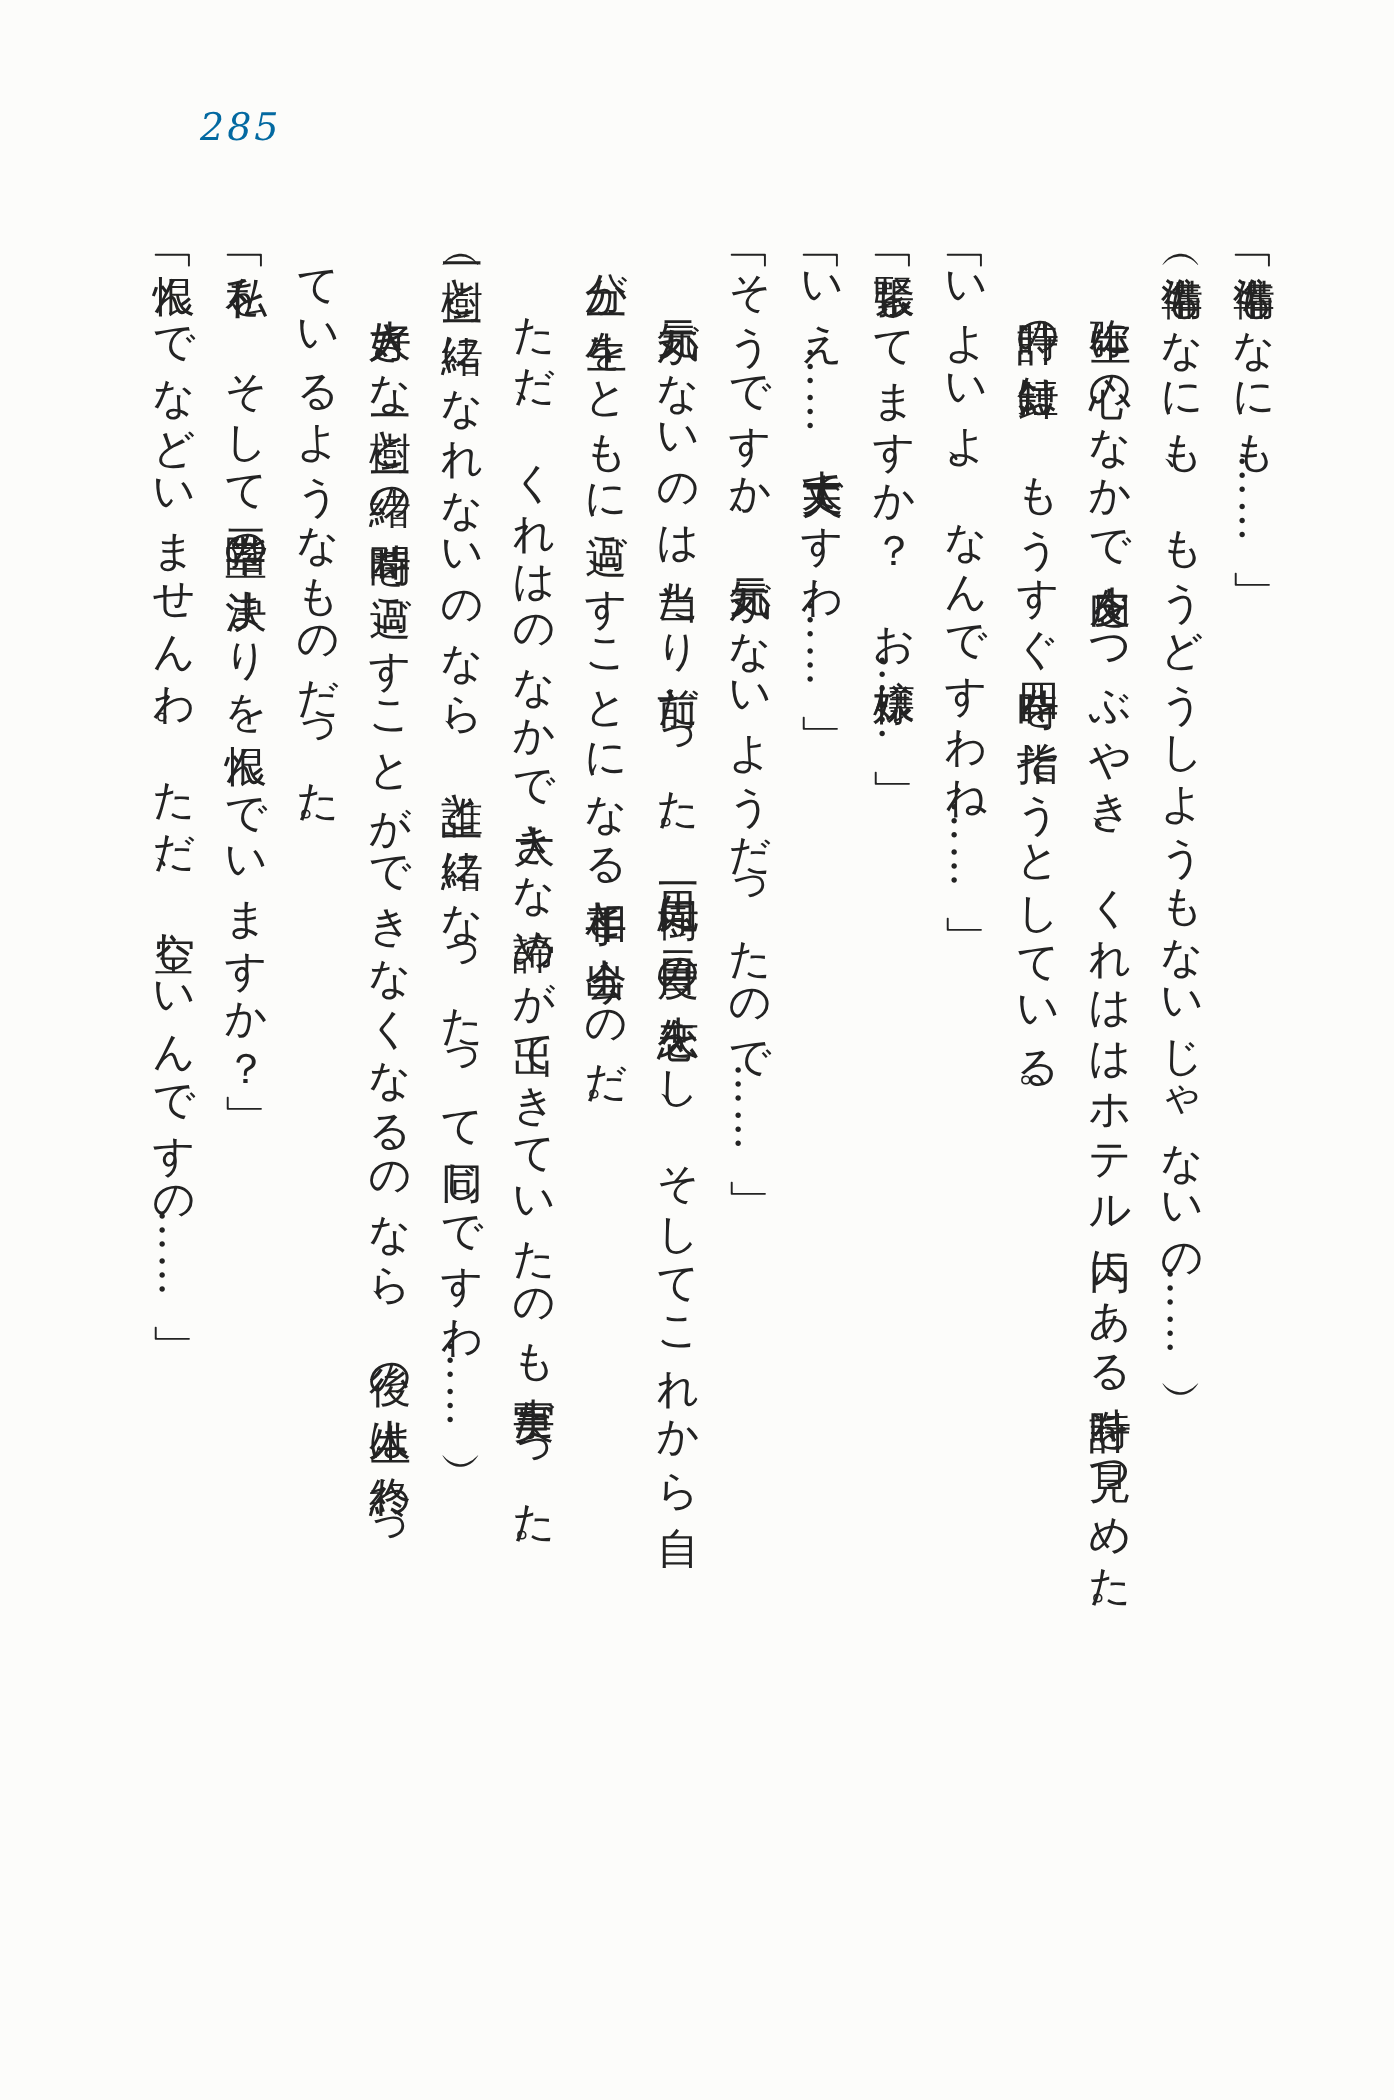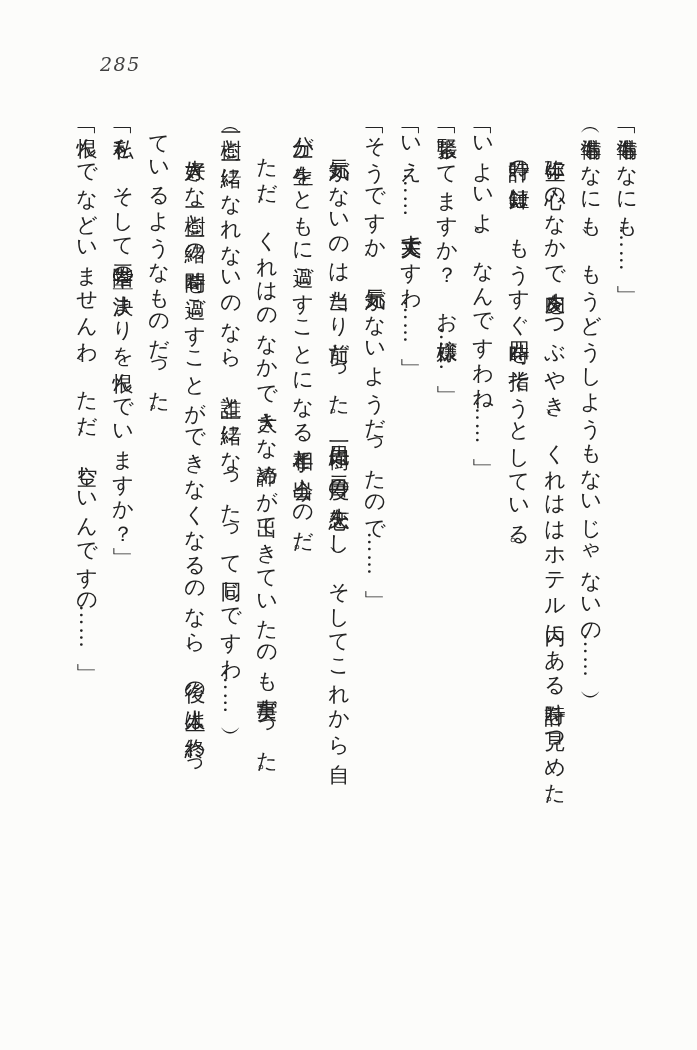--- a/index.html
+++ b/index.html
@@ -13,21 +13,21 @@
     background: #fcfcfa;
     overflow: hidden;
     font-family: "DejaVu Serif", "Liberation Serif", serif;
   }
   .page-number {
     position: absolute;
     top: 53px;
     left: 100px;
     font-size: 19px;
     font-style: italic;
-    color: #404040;
+    color: #0369a1;
     letter-spacing: 1.5px;
     font-family: "DejaVu Serif", "Liberation Serif", serif;
   }
   .text-area {
     position: absolute;
     top: 120px;
     right: 52px;
     height: 872px;
     writing-mode: vertical-rl;
     text-orientation: mixed;

